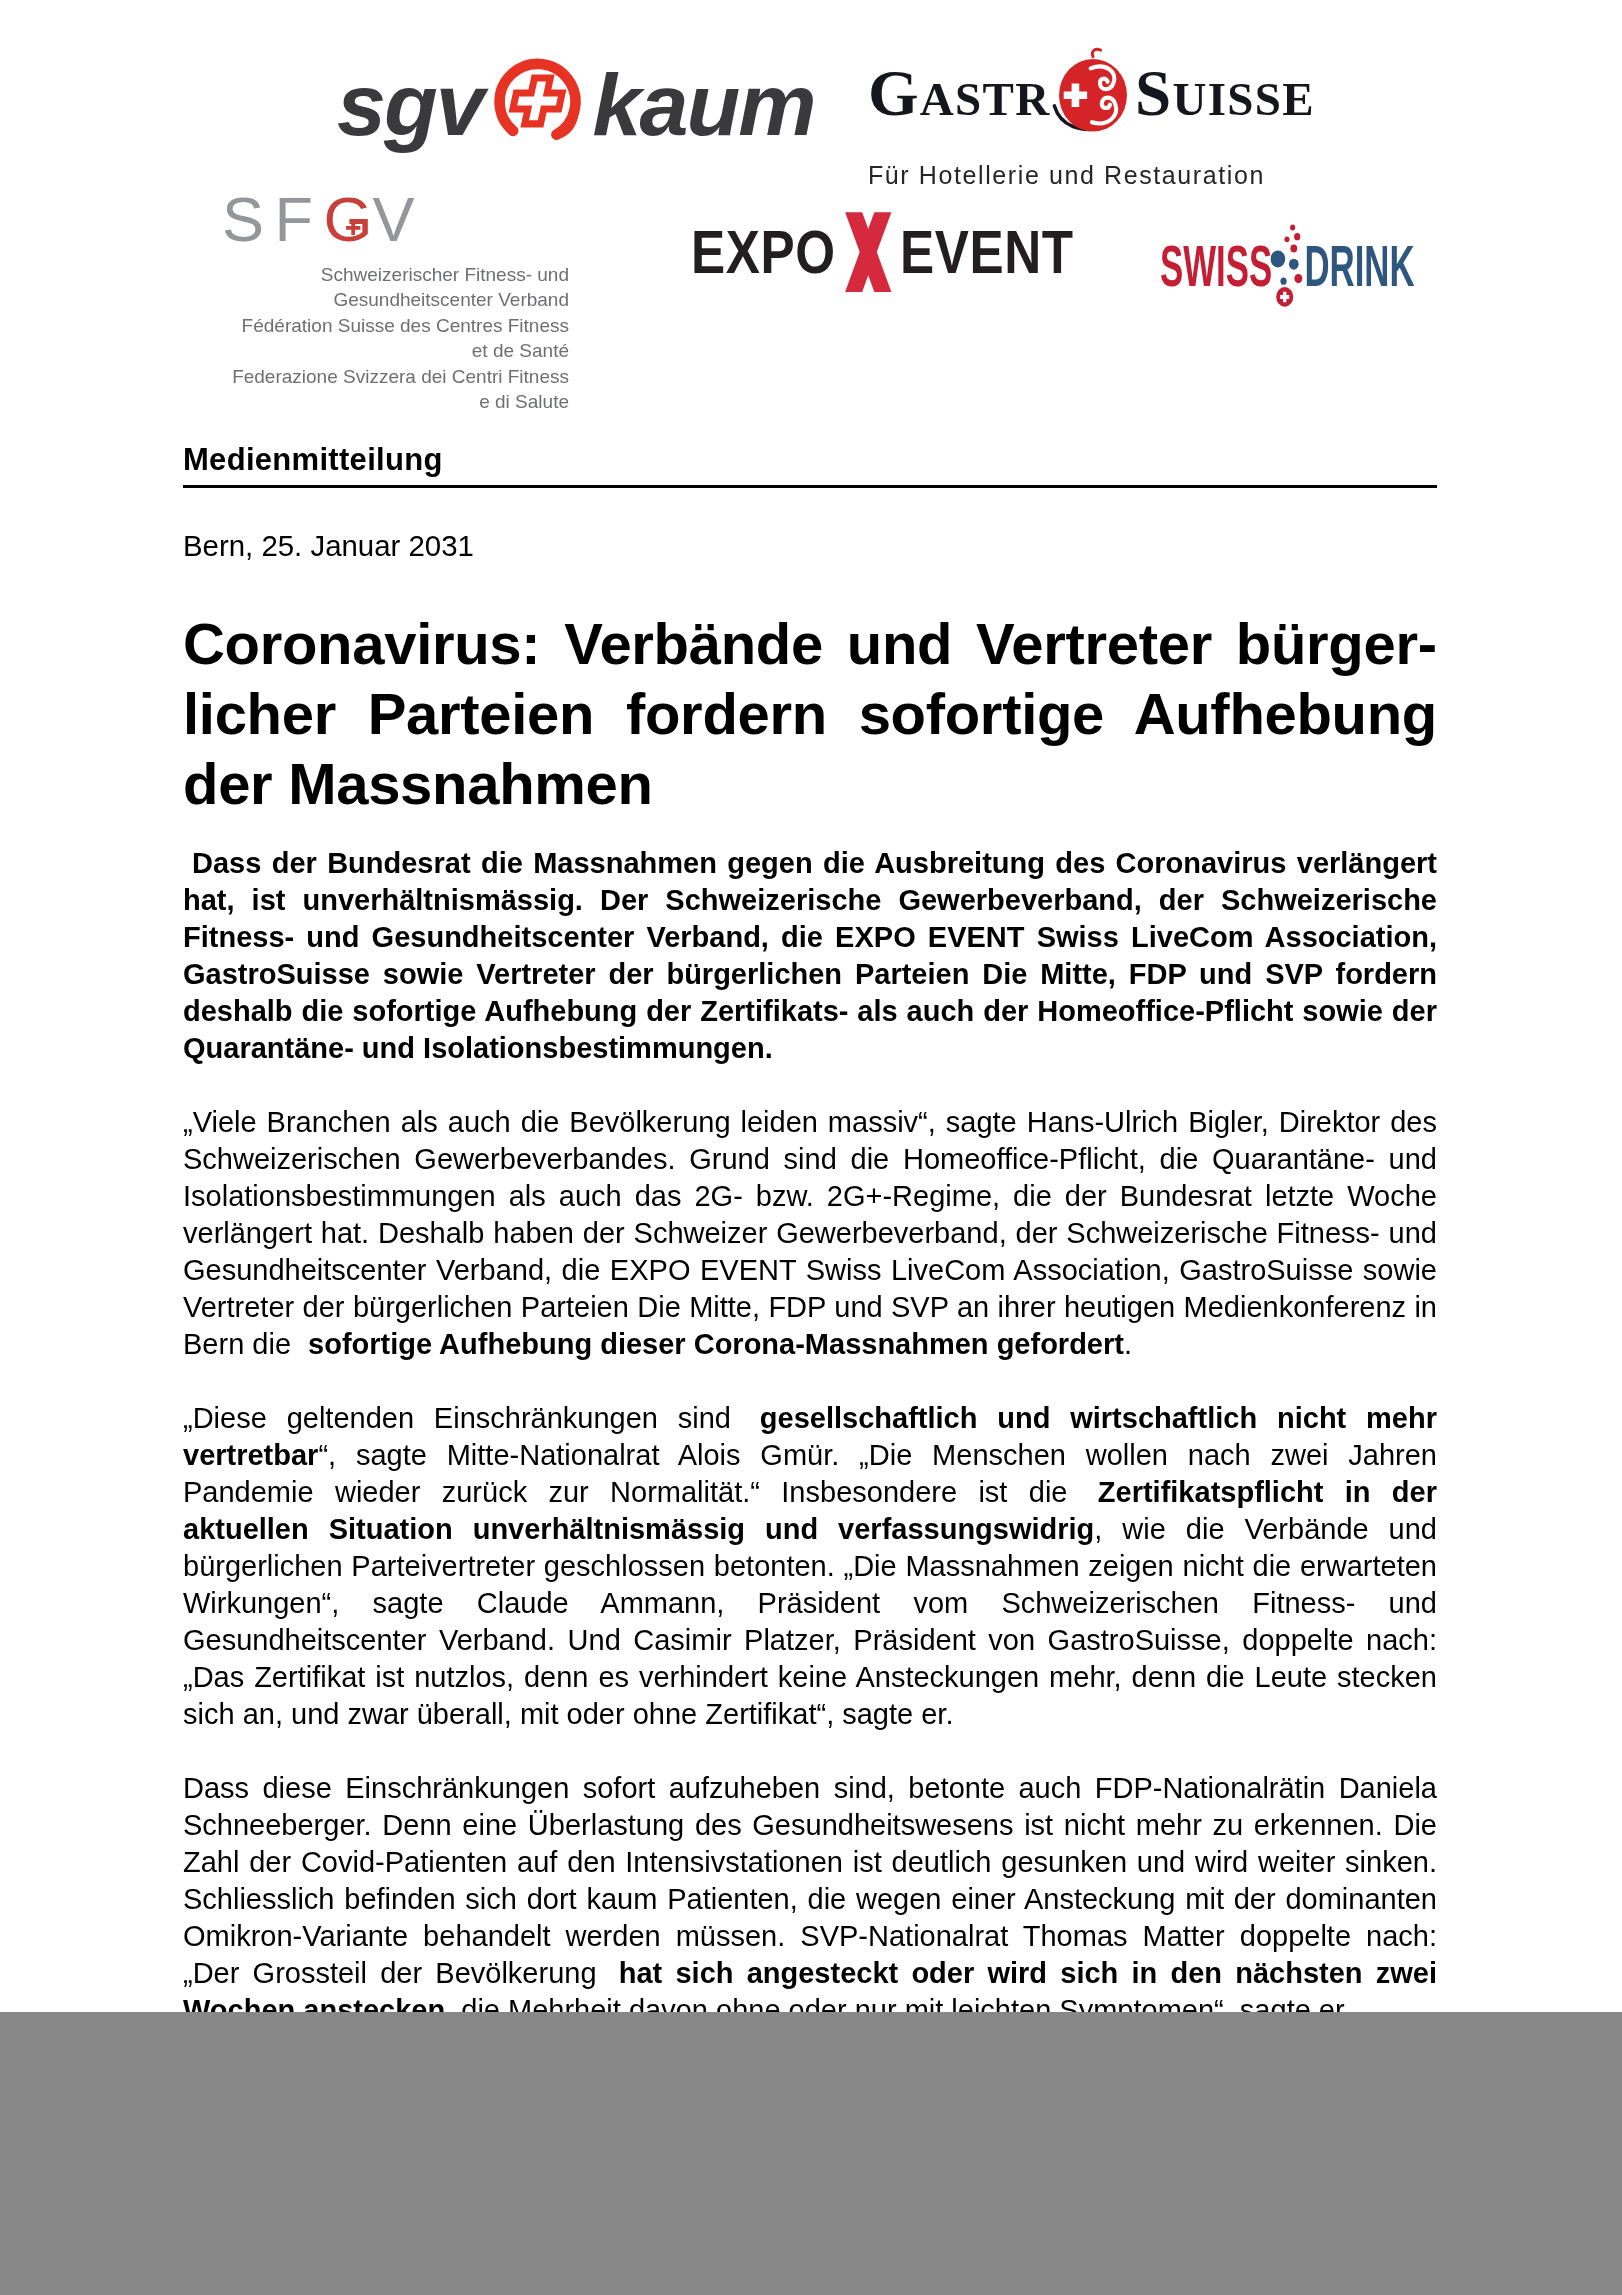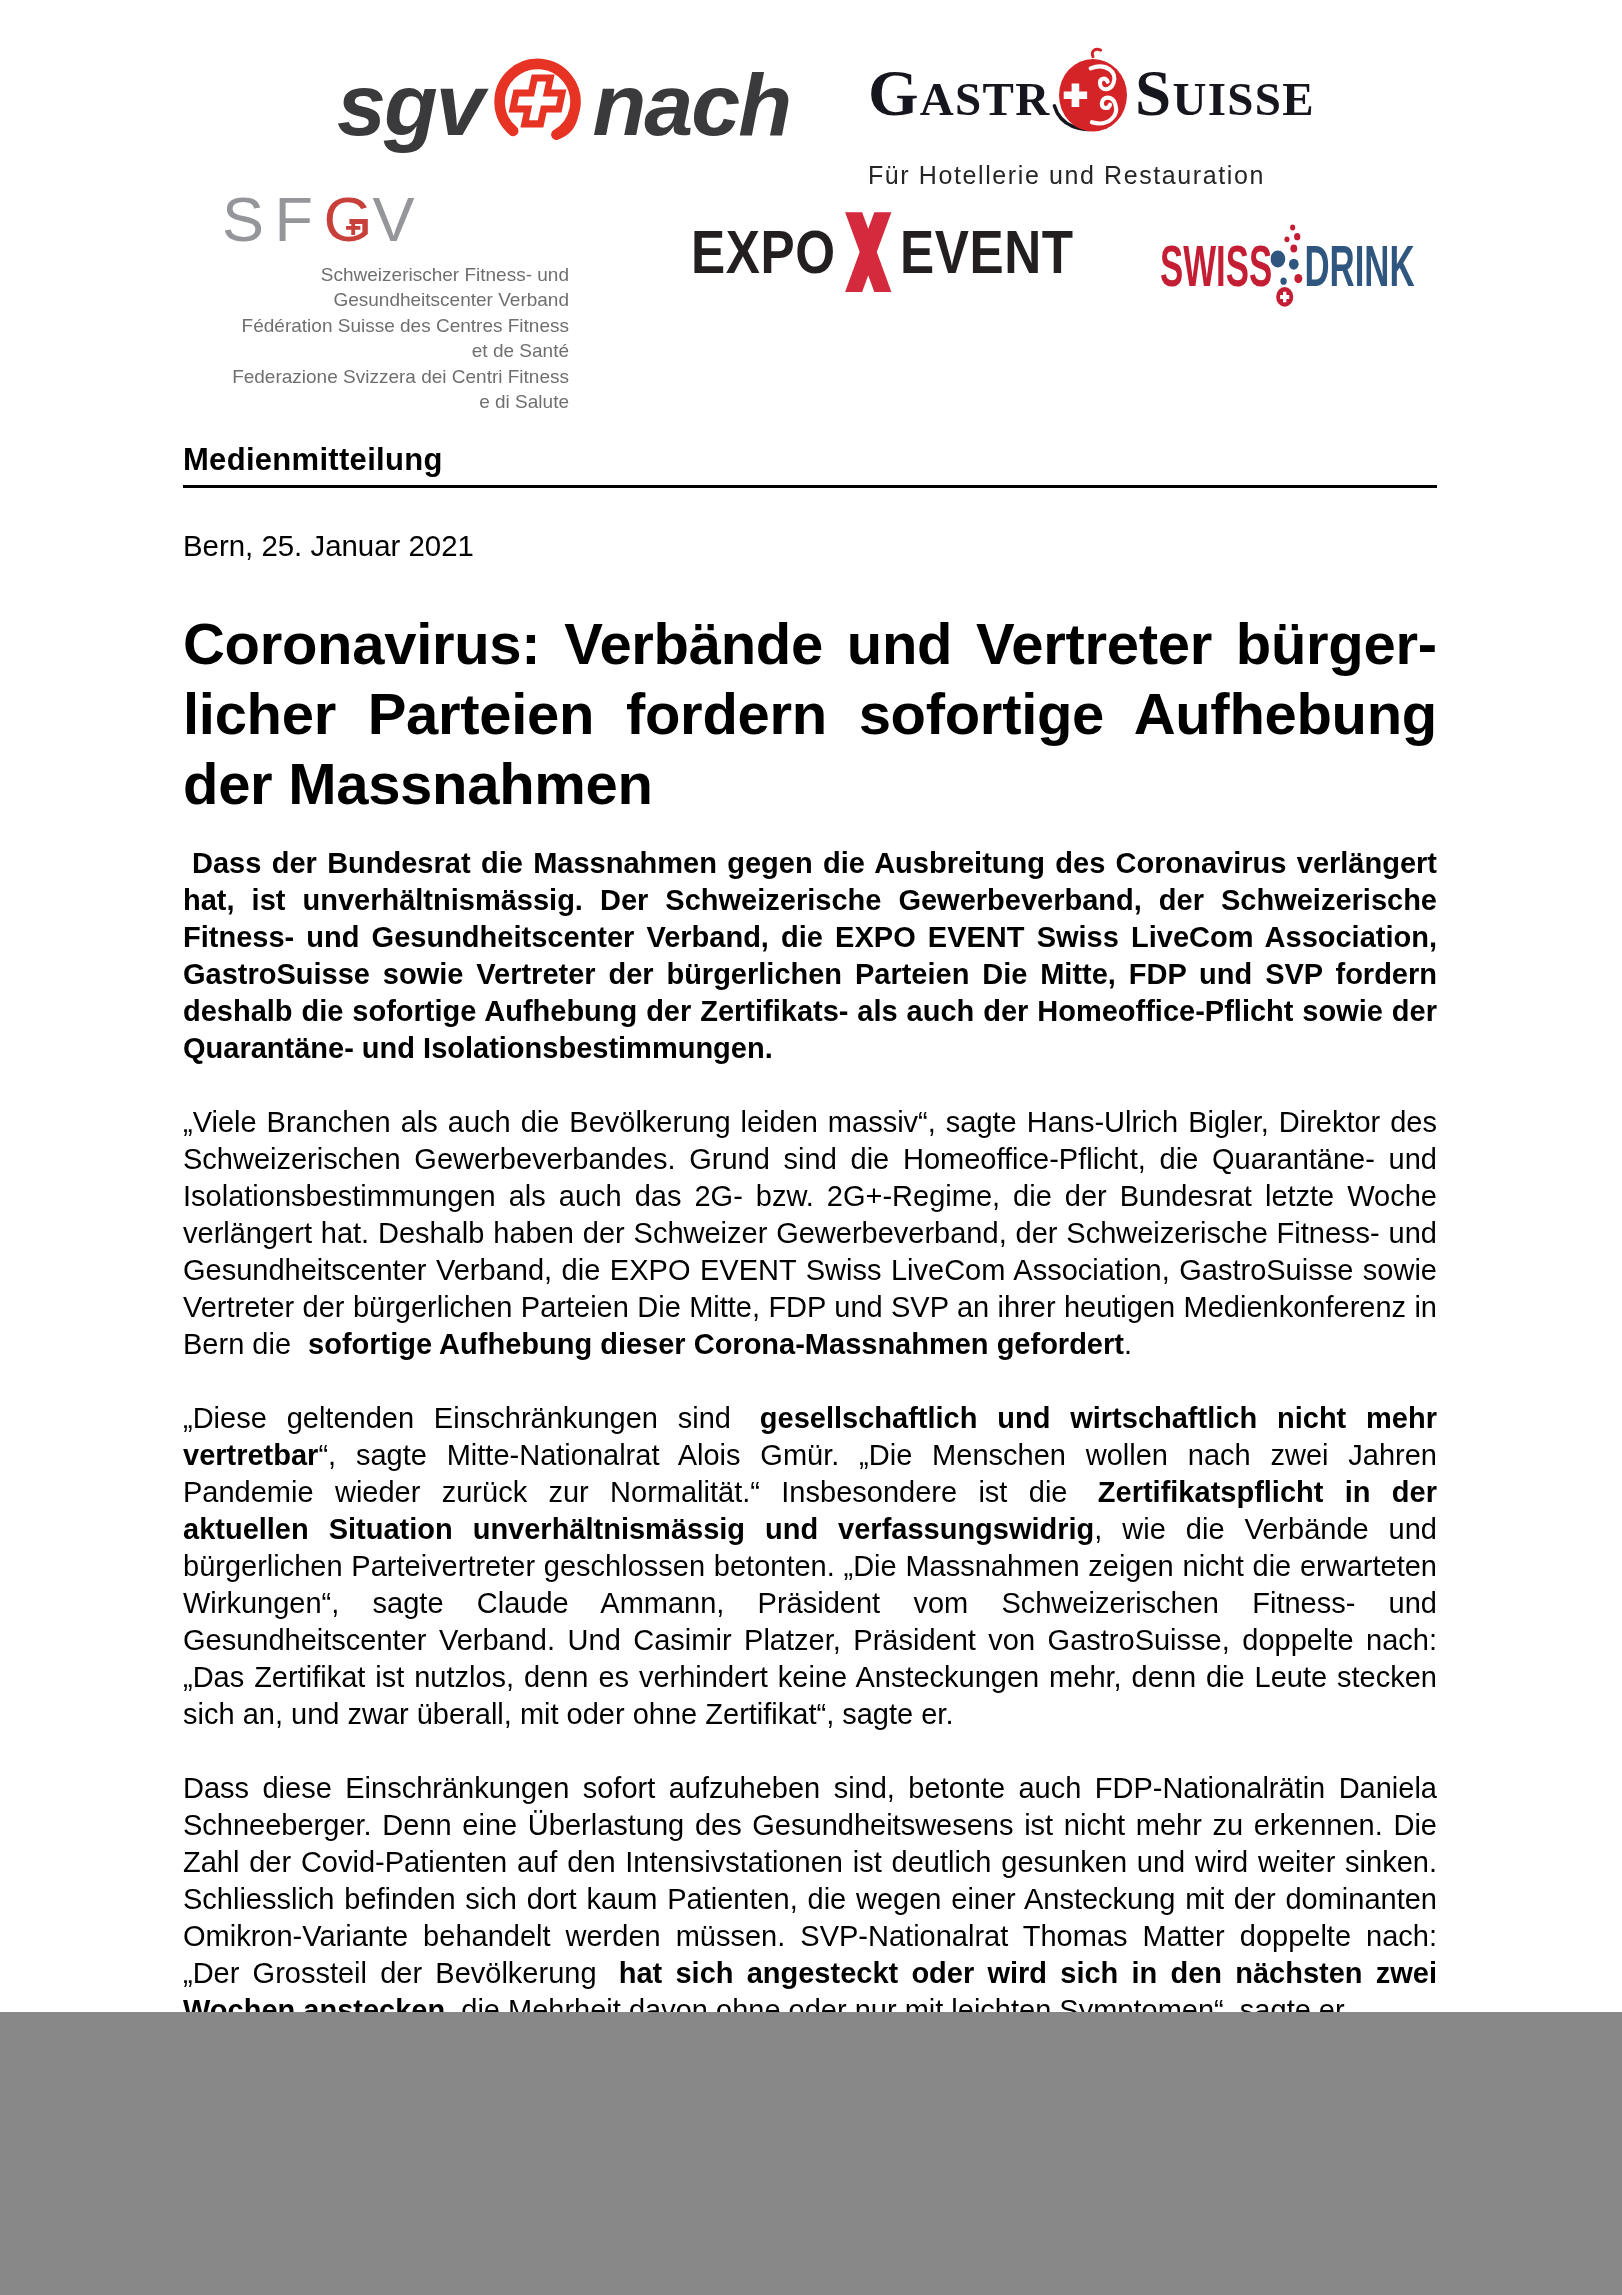--- a/index.html
+++ b/index.html
@@ -65,21 +65,21 @@
 
     <div class="logo logo-sgv">
       <span>sgv</span>
       <svg class="sgv-icon" viewBox="0 0 110 110" aria-hidden="true">
         <path d="M27.4 84.9 A43 43 0 1 1 76.5 89.2" fill="none" stroke="#e63323" stroke-width="12" stroke-linecap="round"></path>
         <path d="M76.5 89.2 C 88 86, 95 77, 96 64" fill="none" stroke="#e63323" stroke-width="11" stroke-linecap="round"></path>
         <g transform="translate(55,51) skewX(-12)">
           <path d="M-9 -26 h18 v17 h17 v18 h-17 v17 h-18 v-17 h-17 v-18 h17 z" fill="#ffffff" stroke="#e63323" stroke-width="8"></path>
         </g>
       </svg>
-      <span>nach</span>
+      <span>kaum</span>
     </div>
 
     <div class="logo logo-gastro">
       <div class="gastro-row">
         <span class="gastro-word">GASTR</span>
         <svg class="gastro-icon" viewBox="0 0 140 150" aria-hidden="true">
           <path d="M70 18 C 66 8, 74 3, 83 7" stroke="#d42427" stroke-width="5" fill="none" stroke-linecap="round"></path>
           <path d="M4 102 C 14 136, 48 150, 92 138" stroke="#16161e" stroke-width="6" fill="none" stroke-linecap="round"></path>
           <ellipse cx="70" cy="84" rx="58" ry="62" fill="#d42427"></ellipse>
           <path d="M33.5 64 h13 v13.5 h13.5 v13 h-13.5 v13.5 h-13 v-13.5 h-13.5 v-13 h13.5 z" fill="#ffffff"></path>
@@ -128,21 +128,21 @@
         </g>
       </svg>
       <span class="sd-word sd-blue">DRINK</span>
     </div>
 
   </header>
 
   <main class="content">
     <h2 class="kicker">Medienmitteilung</h2>
     <hr class="rule">
-    <p class="dateline">Bern, 25. Januar 2021</p>
+    <p class="dateline">Bern, 25. Januar 2031</p>
     <h1 class="title">Coronavirus: Verbände und Vertreter bürger­licher Parteien fordern sofortige Aufhebung der Massnahmen</h1>
     <div class="paragraphs" id="paragraphs">
         <p class="body-para"><span class="b">Dass der Bundesrat die Massnahmen gegen die Ausbreitung des Coronavirus verlängert hat, ist unverhältnismässig. Der Schweizerische Gewerbeverband, der Schweizerische Fitness- und Gesundheitscenter Verband, die EXPO EVENT Swiss LiveCom Association, GastroSuisse sowie Vertreter der bürgerlichen Parteien Die Mitte, FDP und SVP fordern deshalb die sofortige Aufhebung der Zertifikats- als auch der Homeoffice-Pflicht sowie der Quarantäne- und Isolationsbestimmungen.</span></p>
         <p class="body-para"><span>„Viele Branchen als auch die Bevölkerung leiden massiv“, sagte Hans-Ulrich Bigler, Direktor des Schweizerischen Gewerbeverbandes. Grund sind die Homeoffice-Pflicht, die Quarantäne- und Isolationsbestimmungen als auch das 2G- bzw. 2G+-Regime, die der Bundesrat letzte Woche verlängert hat. Deshalb haben der Schweizer Gewerbeverband, der Schweizerische Fitness- und Gesundheitscenter Verband, die EXPO EVENT Swiss LiveCom Association, GastroSuisse sowie Vertreter der bürgerlichen Parteien Die Mitte, FDP und SVP an ihrer heutigen Medienkonferenz in Bern die </span><span class="b">sofortige Aufhebung dieser Corona-Massnahmen gefordert</span><span>.</span></p>
         <p class="body-para"><span>„Diese geltenden Einschränkungen sind </span><span class="b">gesellschaftlich und wirtschaftlich nicht mehr vertretbar</span><span>“, sagte Mitte-Nationalrat Alois Gmür. „Die Menschen wollen nach zwei Jahren Pandemie wieder zurück zur Normalität.“ Insbesondere ist die </span><span class="b">Zertifikatspflicht in der aktuellen Situation unverhältnismässig und verfassungswidrig</span><span>, wie die Verbände und bürgerlichen Parteivertreter geschlossen betonten. „Die Massnahmen zeigen nicht die erwarteten Wirkungen“, sagte Claude Ammann, Präsident vom Schweizerischen Fitness- und Gesundheitscenter Verband. Und Casimir Platzer, Präsident von GastroSuisse, doppelte nach: „Das Zertifikat ist nutzlos, denn es verhindert keine Ansteckungen mehr, denn die Leute stecken sich an, und zwar überall, mit oder ohne Zertifikat“, sagte er.</span></p>
         <p class="body-para"><span>Dass diese Einschränkungen sofort aufzuheben sind, betonte auch FDP-Nationalrätin Daniela Schneeberger. Denn eine Überlastung des Gesundheitswesens ist nicht mehr zu erkennen. Die Zahl der Covid-Patienten auf den Intensivstationen ist deutlich gesunken und wird weiter sinken. Schliesslich befinden sich dort kaum Patienten, die wegen einer Ansteckung mit der dominanten Omikron-Variante behandelt werden müssen. SVP-Nationalrat Thomas Matter doppelte nach: „Der Grossteil der Bevölkerung </span><span class="b">hat sich angesteckt oder wird sich in den nächsten zwei Wochen anstecken</span><span>, die Mehrheit davon ohne oder nur mit leichten Symptomen“, sagte er.</span></p>
       </div>
   </main>
 
 </div>

